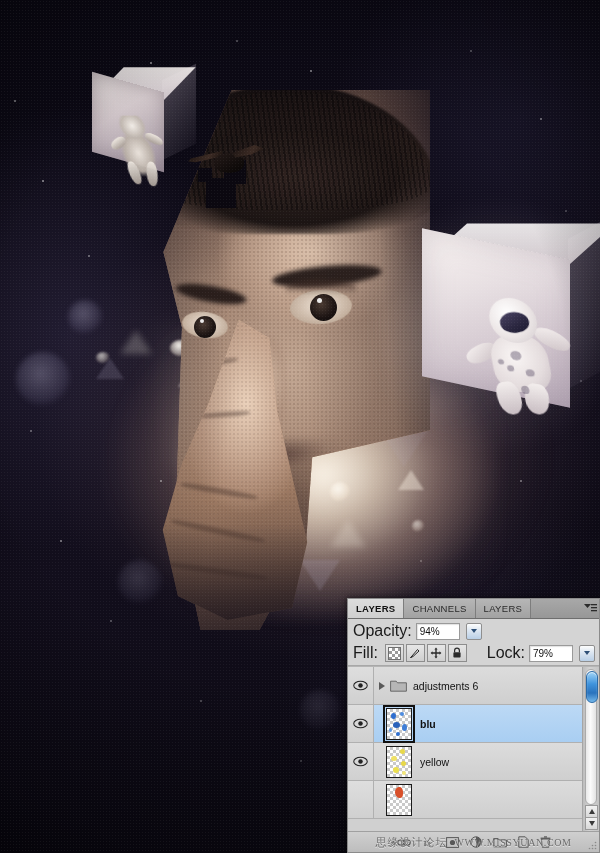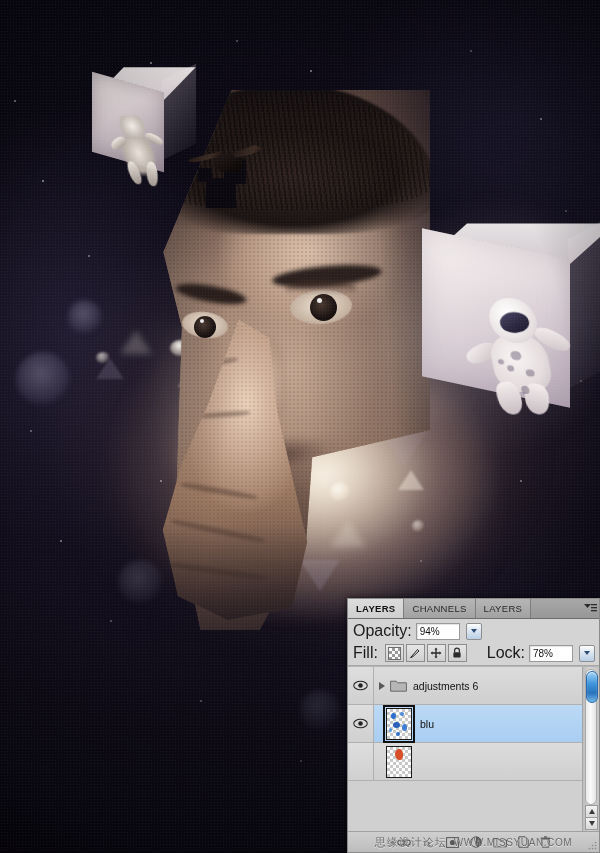--- a/index.html
+++ b/index.html
@@ -455,21 +455,21 @@
     border:1px solid #1b1b1b;
     background-image:
       linear-gradient(45deg,#c9c9c9 25%, transparent 25%, transparent 75%, #c9c9c9 75%),
       linear-gradient(45deg,#c9c9c9 25%, #fff 25%, #fff 75%, #c9c9c9 75%);
     background-size:6px 6px; background-position:0 0, 3px 3px;
     position:relative; overflow:hidden;
   }
   .thumb.framed { outline:2px solid #111; outline-offset:1px; }
   .thumb .dot { position:absolute; border-radius:50%; filter: blur(0.4px); }
   .layer-name { font-size:10.5px; color:#111; }
-  .layer-name.bold { font-weight:normal; }
+  .layer-name.bold { font-weight:bold; }
   .row-indent { width:8px; }
 
   
   .scroll {
     position:absolute; right:0; top:0; width:16px; bottom:0;
     background: linear-gradient(90deg,#bdbdbd 0%, #d2d2d2 40%, #c4c4c4 100%);
     border-left:1px solid #a5a5a5;
     display:flex; flex-direction:column; align-items:center;
   }
   .scroll-track { position:absolute; left:2px; right:2px; top:2px; bottom:26px;
@@ -504,21 +504,21 @@
     display:flex; align-items:center; justify-content:center; gap:7px;
     pointer-events:none;
   }
   .wm-cn {
     font-size:11px; color:#6b6b6b; letter-spacing:1px;
     font-family:"DejaVu Sans", sans-serif;
     text-shadow: 0 1px 0 rgba(255,255,255,0.55);
   }
   .wm-en {
     font-size:10px; color:#6b6b6b; letter-spacing:0.6px;
-    font-family:Liberation Sans, sans-serif;
+    font-family:Liberation Serif, serif;
     text-shadow: 0 1px 0 rgba(255,255,255,0.55);
   }
   .resize-grip { position:absolute; right:2px; bottom:2px; width:9px; height:9px; }
 </style>
 </head>
 <body>
 
 <div id="stage">
 
   <div class="art">
@@ -708,21 +708,21 @@
         <div class="lockbtn">
           <svg width="12" height="12" viewBox="0 0 12 12">
             <path d="M3.6 5.2 V3.6 a2.4 2.4 0 0 1 4.8 0 V5.2" fill="none" stroke="#2b2b2b" stroke-width="1.2"></path>
             <rect x="2.4" y="5.2" width="7.2" height="5.4" rx="0.8" fill="#2b2b2b"></rect>
           </svg>
         </div>
       </div>
       <div class="spacer-fill"></div>
       <span class="field-label">Lock:</span>
       <div class="numfield">
-        <span>78%</span>
+        <span>79%</span>
       </div>
       <div class="mini-drop">
           <i></i>
         </div>
     </div>
 
     <div class="layers-area">
       <div class="layer-list">
 
         <div class="layer-row">
@@ -754,20 +754,37 @@
             <span class="dot" style="left:4px;top:4px;width:5px;height:6px;background:#2f6fd0;"></span>
             <span class="dot" style="left:13px;top:3px;width:4px;height:4px;background:#4d8ce0;"></span>
             <span class="dot" style="left:6px;top:13px;width:7px;height:6px;background:#2a62bb;"></span>
             <span class="dot" style="left:15px;top:15px;width:5px;height:7px;background:#3f7ed6;"></span>
             <span class="dot" style="left:9px;top:23px;width:4px;height:4px;background:#2f6fd0;"></span>
             <span class="dot" style="left:2px;top:19px;width:3px;height:4px;background:#5a96e4;"></span>
           </div>
           <span class="layer-name bold">blu</span>
         </div>
 
+        <div class="layer-row">
+          <div class="eye-cell">
+            <svg class="eye-ico" viewBox="0 0 16 11">
+              <ellipse cx="8" cy="5.5" rx="7.2" ry="4.6" fill="none" stroke="#222" stroke-width="1.1"></ellipse>
+              <circle cx="8" cy="5.5" r="2.4" fill="#222"></circle>
+            </svg>
+          </div>
+          <div class="row-indent"></div>
+          <div class="thumb">
+            <span class="dot" style="left:13px;top:2px;width:5px;height:5px;background:#e8d94a;"></span>
+            <span class="dot" style="left:4px;top:9px;width:6px;height:5px;background:#f0e265;"></span>
+            <span class="dot" style="left:14px;top:14px;width:5px;height:5px;background:#e8d94a;"></span>
+            <span class="dot" style="left:6px;top:20px;width:6px;height:6px;background:#ece04f;"></span>
+            <span class="dot" style="left:15px;top:24px;width:4px;height:4px;background:#f3e77a;"></span>
+          </div>
+          <span class="layer-name">yellow</span>
+        </div>
 
         <div class="layer-row">
           <div class="eye-cell">
             
           </div>
           <div class="row-indent"></div>
           <div class="thumb">
             <span class="dot" style="left:8px;top:2px;width:8px;height:11px;background:#d8502a;border-radius:50% 45% 40% 55%;"></span>
 
           </div>

